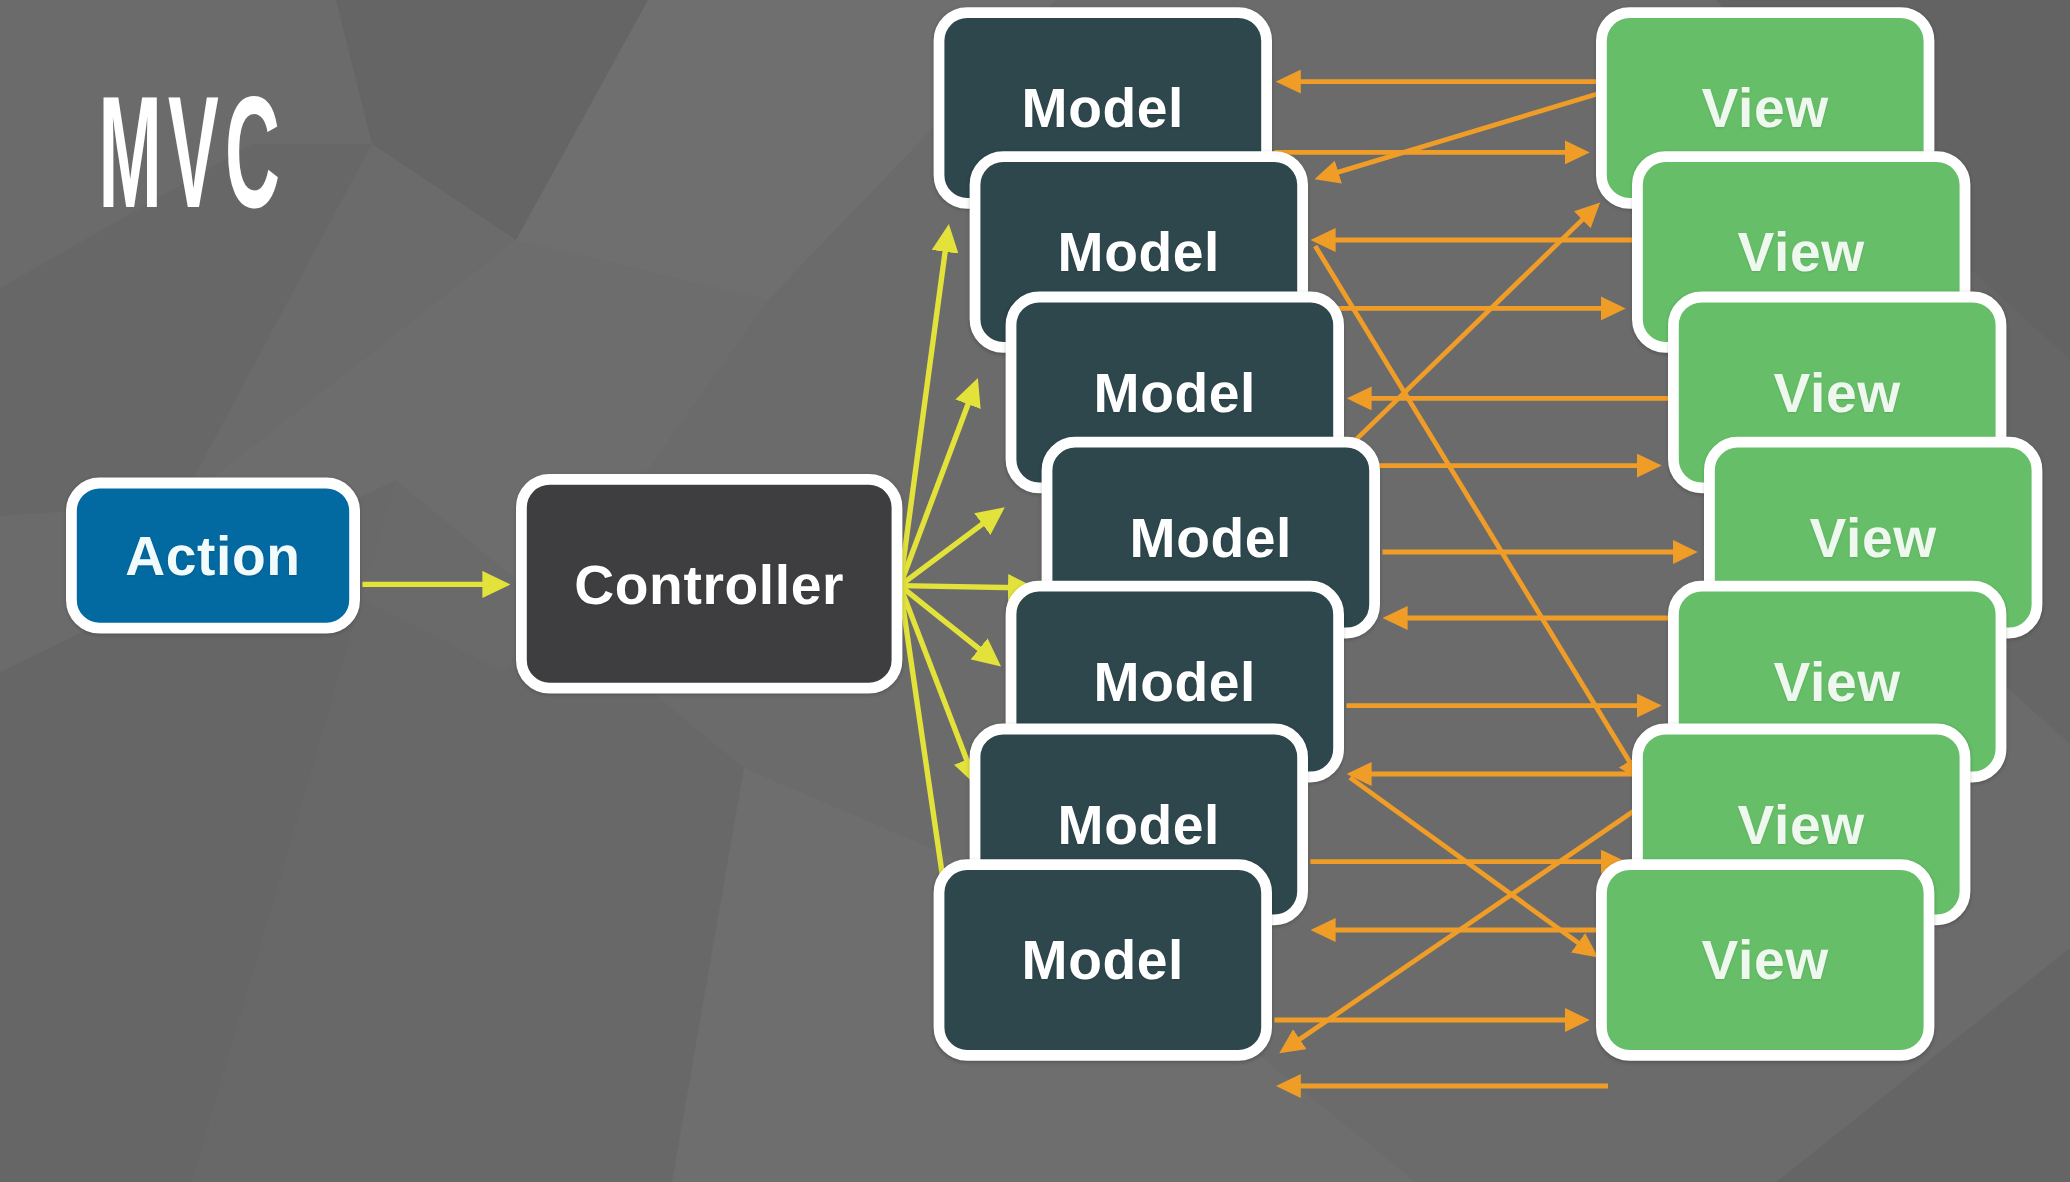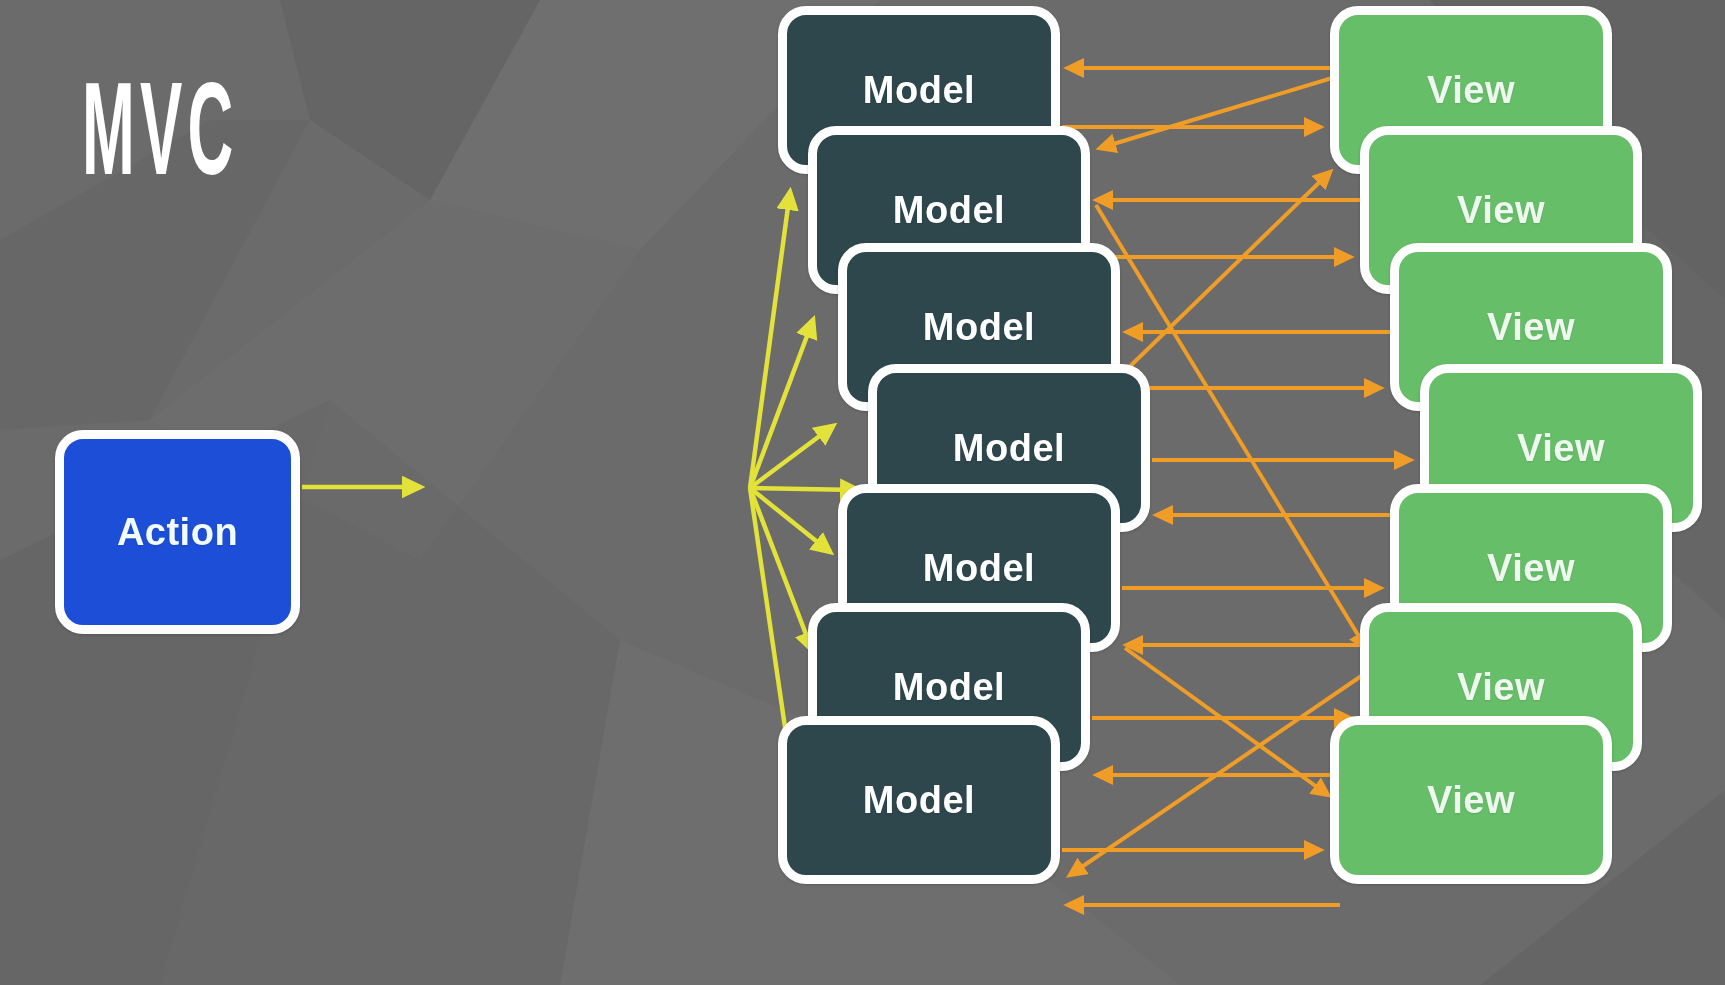--- a/index.html
+++ b/index.html
@@ -15,21 +15,21 @@
   .node{
     position:absolute;
     box-sizing:border-box;
     border:9px solid #fff;
     border-radius:28px;
     display:flex;align-items:center;justify-content:center;
     font-weight:bold;
     box-shadow:0 1px 3px rgba(0,0,0,0.18);
   }
   .node .lbl{
-    font-size:38px;
+    font-size:46px;
     letter-spacing:0.5px;
     text-shadow:0 1px 2px rgba(0,0,0,0.12);
   }
   #page-title{
     position:absolute;
     left:82px;top:62px;
     margin:0;
     color:#ffffff;
     font-size:96px;
     font-weight:bold;
@@ -94,22 +94,25 @@
         <line x1="1118" y1="378" x2="1330" y2="172" stroke="#f09d28" stroke-width="4" marker-end="url(#head-orange)"></line>
         <line x1="1096" y1="205" x2="1366" y2="648" stroke="#f09d28" stroke-width="4" marker-end="url(#head-orange)"></line>
         <line x1="1125" y1="648" x2="1328" y2="795" stroke="#f09d28" stroke-width="4" marker-end="url(#head-orange)"></line>
         <line x1="1392" y1="655" x2="1070" y2="875" stroke="#f09d28" stroke-width="4" marker-end="url(#head-orange)"></line>
       </g>
   </svg>
 
   <h1 id="page-title" style="color: rgb(255, 255, 255);">MVC</h1>
 
   <div id="nodes-layer">
-      <div class="node" style="left: 55px; top: 398px; width: 245px; height: 204px; background: #1d4ed8; border-color: rgb(255, 255, 255); z-index: 5; margin-top: 32px;">
+      <div class="node" style="left: 55px; top: 398px; width: 245px; height: 130px; background: #0369a1; border-color: rgb(255, 255, 255); z-index: 5;">
         <span class="lbl" style="color: rgb(242, 251, 252);">Action</span>
+      </div>
+      <div class="node" style="left: 430px; top: 395px; width: 322px; height: 183px; background: rgb(62, 62, 64); border-color: rgb(255, 255, 255); z-index: 5;">
+        <span class="lbl" style="color: rgb(255, 255, 255);">Controller</span>
       </div>
       <div class="node" style="left: 778px; top: 6px; width: 282px; height: 168px; background: rgb(45, 71, 77); border-color: rgb(255, 255, 255); z-index: 10;">
         <span class="lbl" style="color: rgb(255, 255, 255);">Model</span>
       </div>
       <div class="node" style="left: 808px; top: 126px; width: 282px; height: 168px; background: rgb(45, 71, 77); border-color: rgb(255, 255, 255); z-index: 11;">
         <span class="lbl" style="color: rgb(255, 255, 255);">Model</span>
       </div>
       <div class="node" style="left: 838px; top: 243px; width: 282px; height: 168px; background: rgb(45, 71, 77); border-color: rgb(255, 255, 255); z-index: 12;">
         <span class="lbl" style="color: rgb(255, 255, 255);">Model</span>
       </div>

